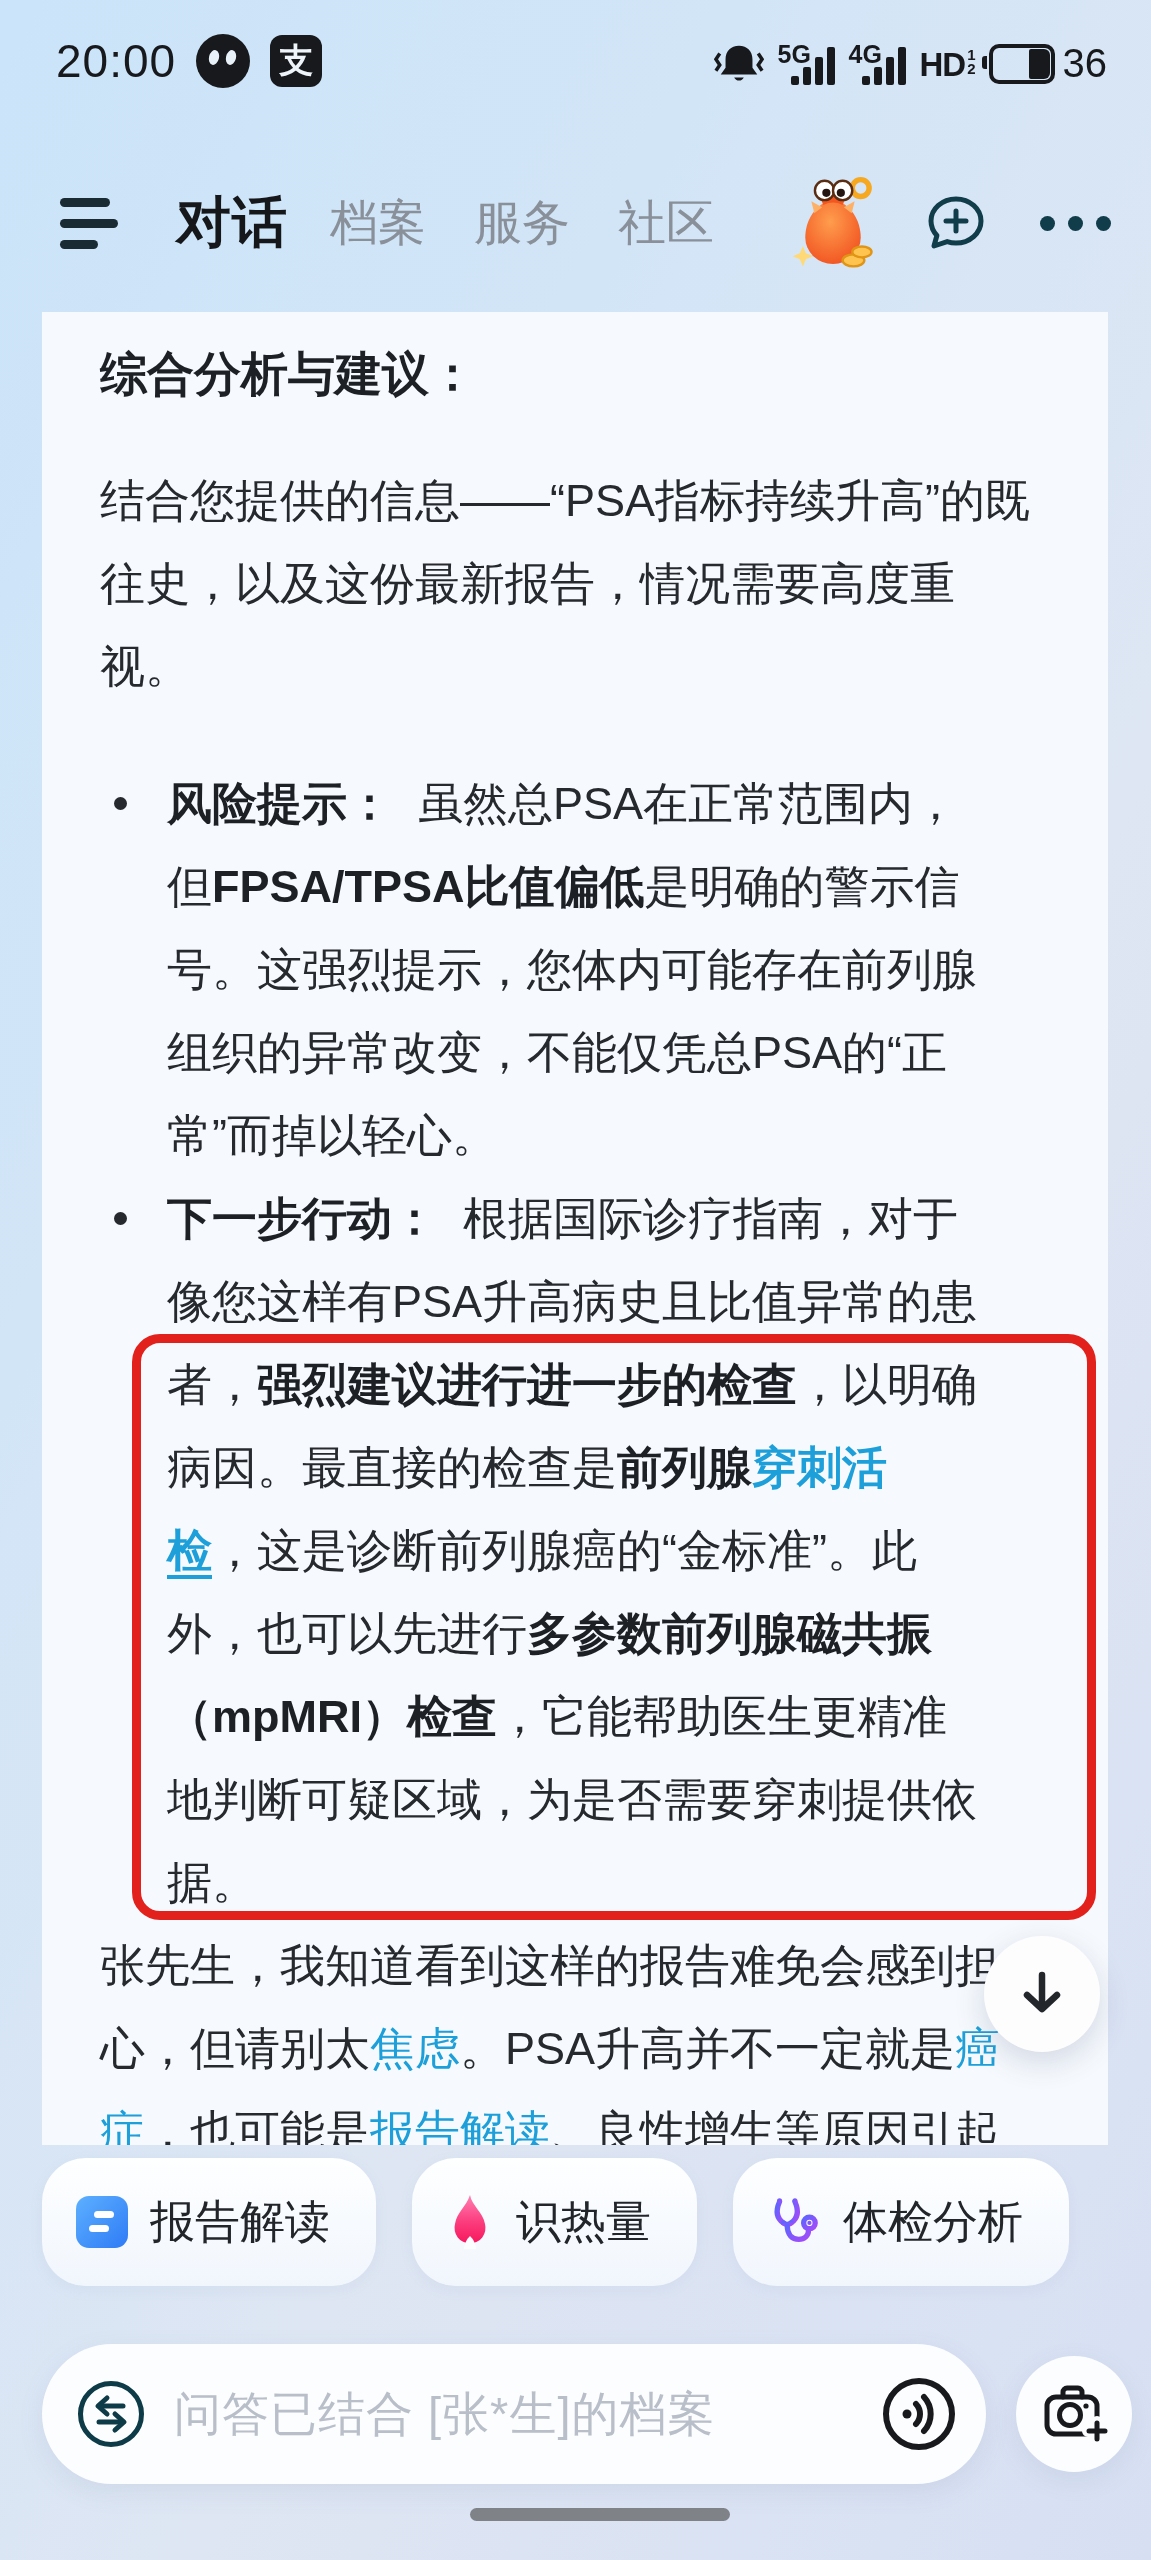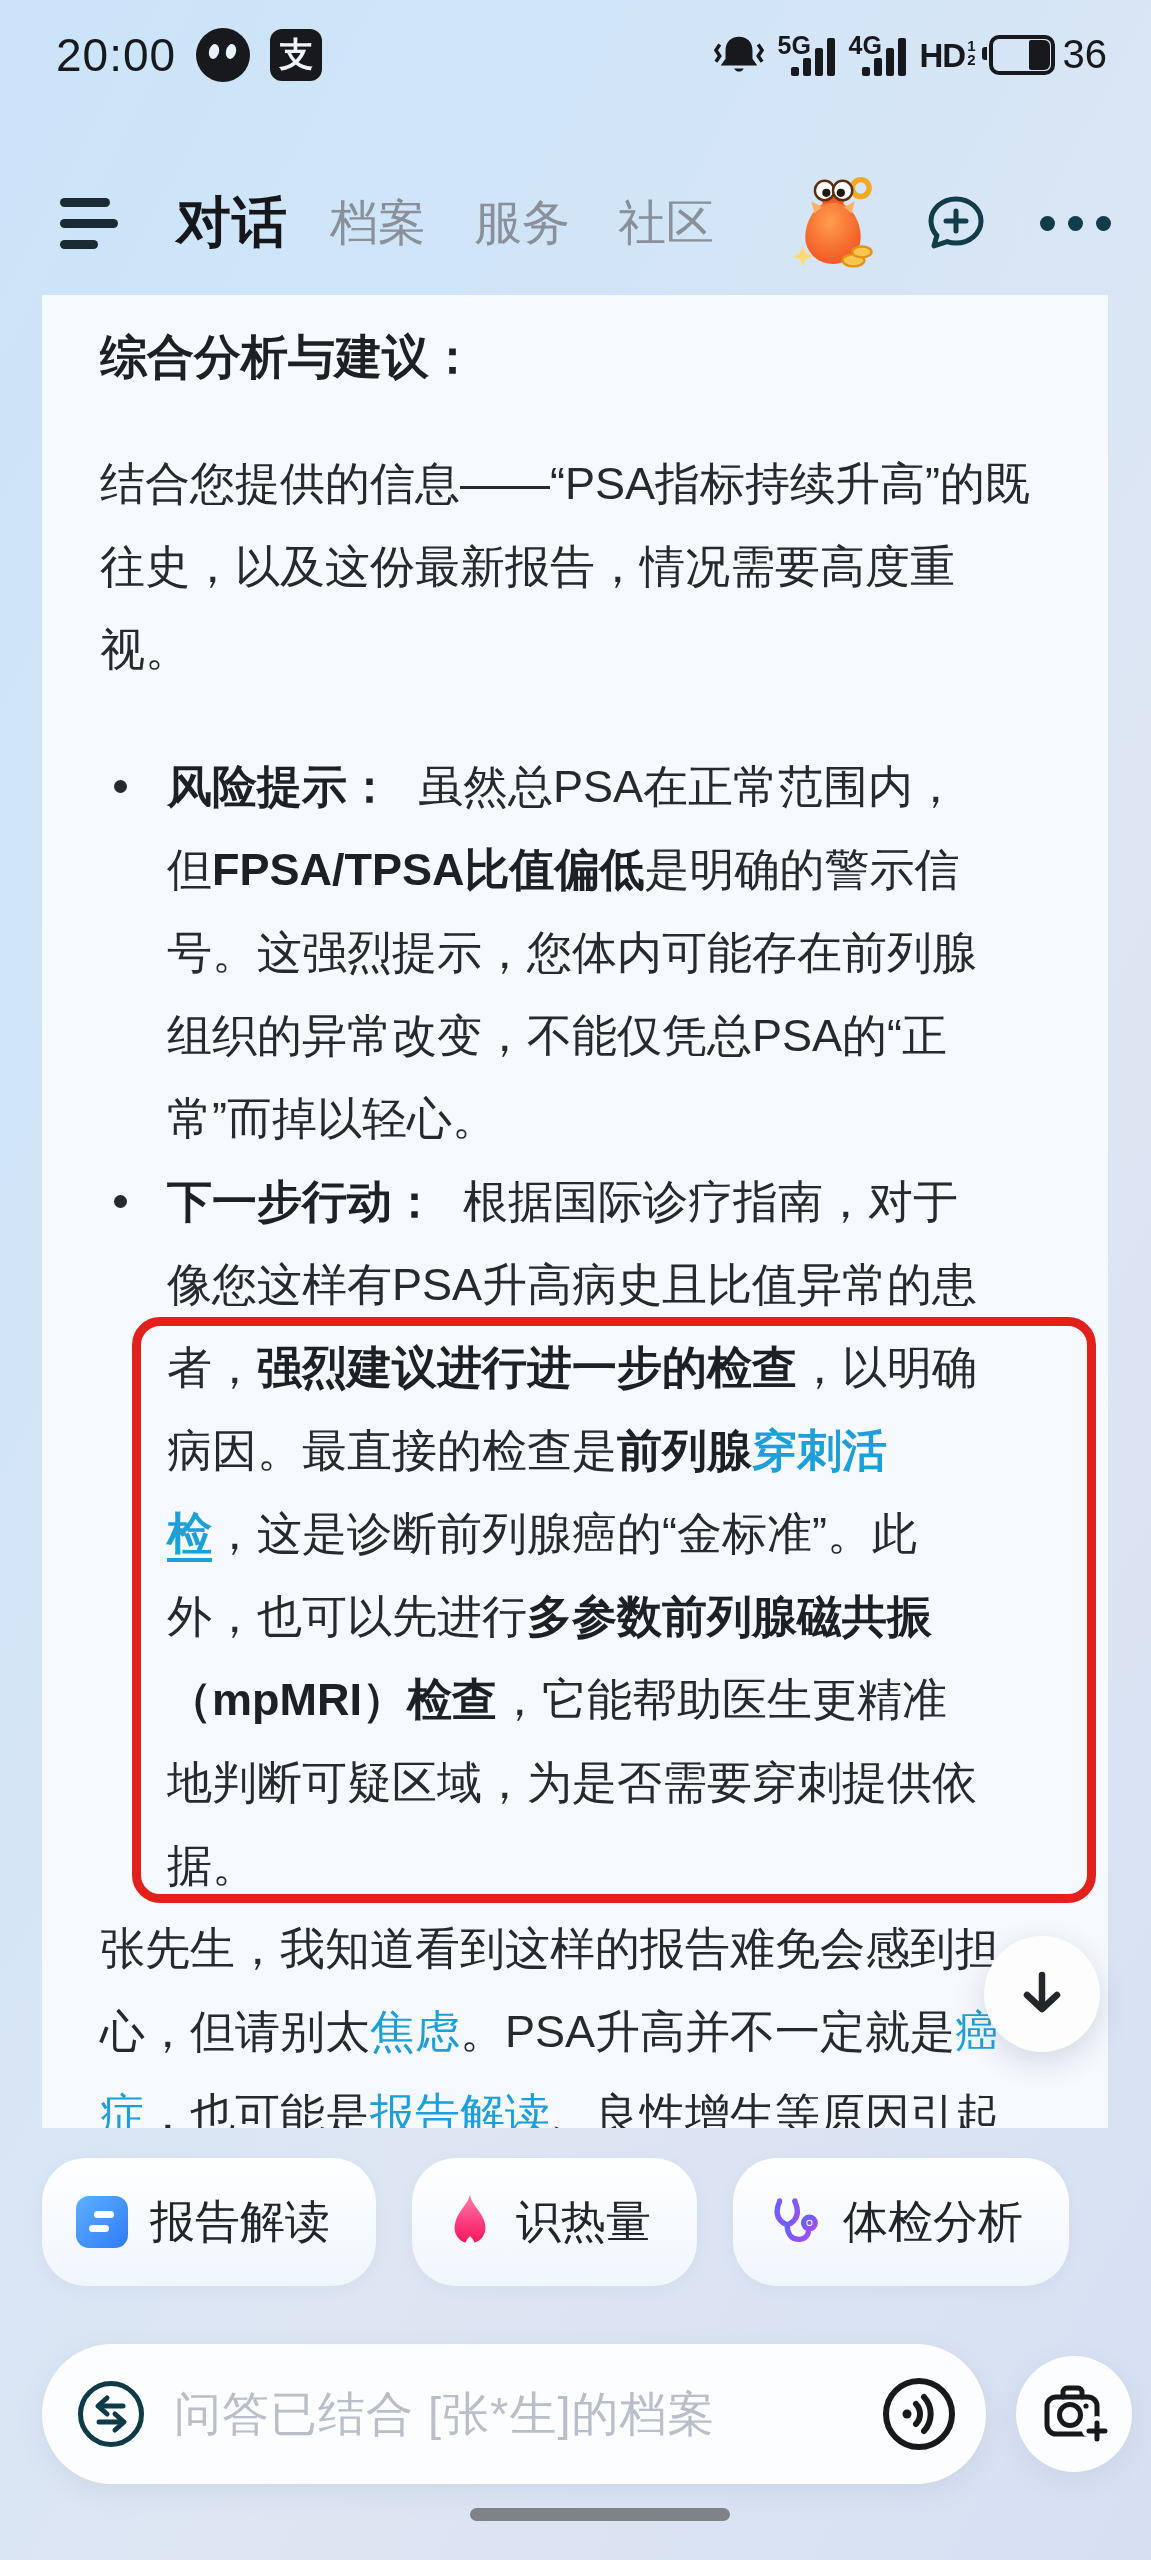--- a/index.html
+++ b/index.html
@@ -3,21 +3,21 @@
 <meta charset="utf-8">
 <style>
   html,body{margin:0;padding:0;}
   body{
     width:1151px;height:2560px;overflow:hidden;position:relative;
     background:linear-gradient(118deg,#cbe4f9 0%,#d2e5f7 30%,#dee6f3 62%,#d7e0f3 100%);
     font-family:"Liberation Sans","DejaVu Sans",sans-serif;
     color:#24262b;
   }
   
-  .status-bar{position:absolute;top:22px;left:56px;right:44px;height:66px;display:flex;align-items:center;}
+  .status-bar{position:absolute;top:22px;left:56px;right:44px;height:66px;display:flex;align-items:flex-end;}
   .sb-left{display:flex;align-items:center;gap:20px;}
   .sb-time{font-size:46px;font-weight:500;letter-spacing:1px;color:#17191c;}
   .wx-ic{width:54px;height:54px;border-radius:50%;background:#17191c;position:relative;}
   .wx-ic::before,.wx-ic::after{content:"";position:absolute;top:16px;width:10px;height:15px;border-radius:50%;background:#e9f1f8;transform:rotate(14deg);}
   .wx-ic::before{left:13px;}.wx-ic::after{left:30px;}
   .zfb-ic{width:52px;height:52px;border-radius:12px;background:#17191c;color:#eef4fa;display:flex;align-items:center;justify-content:center;font-size:34px;font-weight:700;}
   .sb-right{margin-left:auto;display:flex;align-items:flex-end;gap:13px;}
   .sig{position:relative;width:58px;height:48px;}
   .sig-label{position:absolute;top:0;left:0;font-size:25px;font-weight:700;color:#17191c;letter-spacing:0;}
   .bars{position:absolute;bottom:3px;right:0;display:flex;align-items:flex-end;gap:4px;}
@@ -38,21 +38,21 @@
   .menu-ic i:nth-child(1){width:50px;}
   .menu-ic i:nth-child(2){width:58px;}
   .menu-ic i:nth-child(3){width:38px;}
   .nav-tab{font-size:48px;color:#899099;margin-right:48px;}
   .nav-tab.active{font-size:55px;font-weight:700;color:#15171a;margin-right:42px;letter-spacing:1px;}
   .mascot{width:82px;height:94px;margin-left:auto;}
   .chat-plus{width:64px;height:64px;margin-left:50px;}
   .more-ic{display:flex;gap:13px;margin-left:52px;align-items:center;}
   .more-ic i{width:15px;height:15px;border-radius:50%;background:#113c49;}
   
-  .card{position:absolute;left:42px;top:295px;width:1066px;height:1833px;background:#f6f9fd;overflow:hidden;box-sizing:border-box;padding:20px 46px 0 58px;}
+  .card{position:absolute;left:42px;top:312px;width:1066px;height:1833px;background:#f6f9fd;overflow:hidden;box-sizing:border-box;padding:20px 46px 0 58px;}
   .msg{font-size:45px;line-height:83px;color:#26292e;}
   .msg-heading{font-size:47px;line-height:83px;font-weight:800;color:#1d2024;}
   .intro{margin-top:44px;}
   .bullets{margin-top:54px;}
   .bullet{display:flex;}
   .bullet-dot{flex:none;width:13px;height:13px;border-radius:50%;background:#26292e;margin:35px 40px 0 14px;}
   .bullet-body{width:895px;}
   .bullet-label{font-weight:800;margin-right:26px;color:#1d2024;margin-top:44px;}
   .closing{margin-top:0;}
   .b{font-weight:800;color:#1d2024;}

